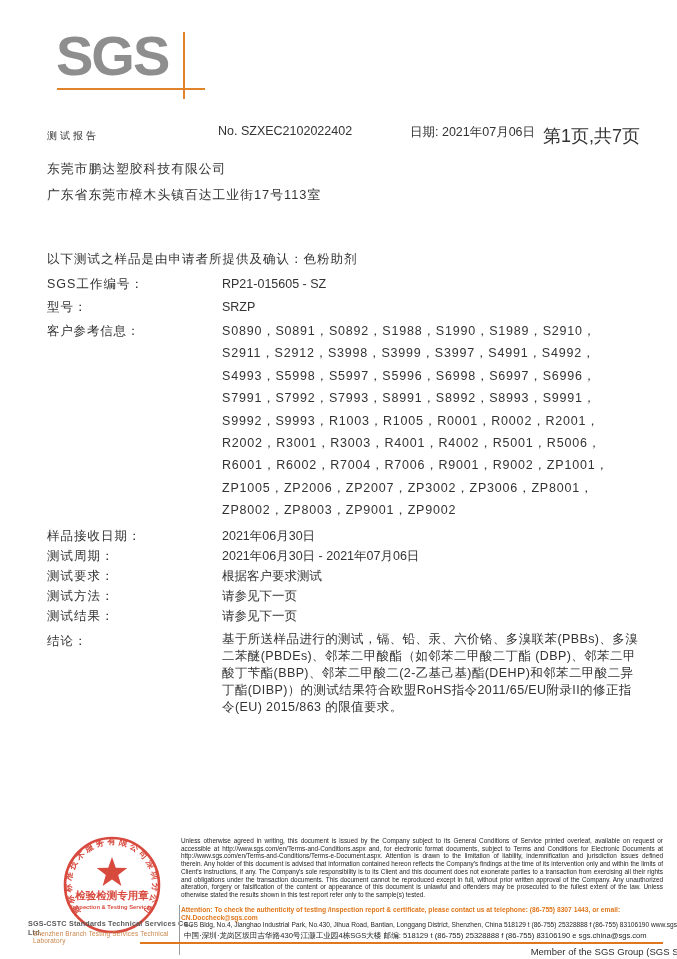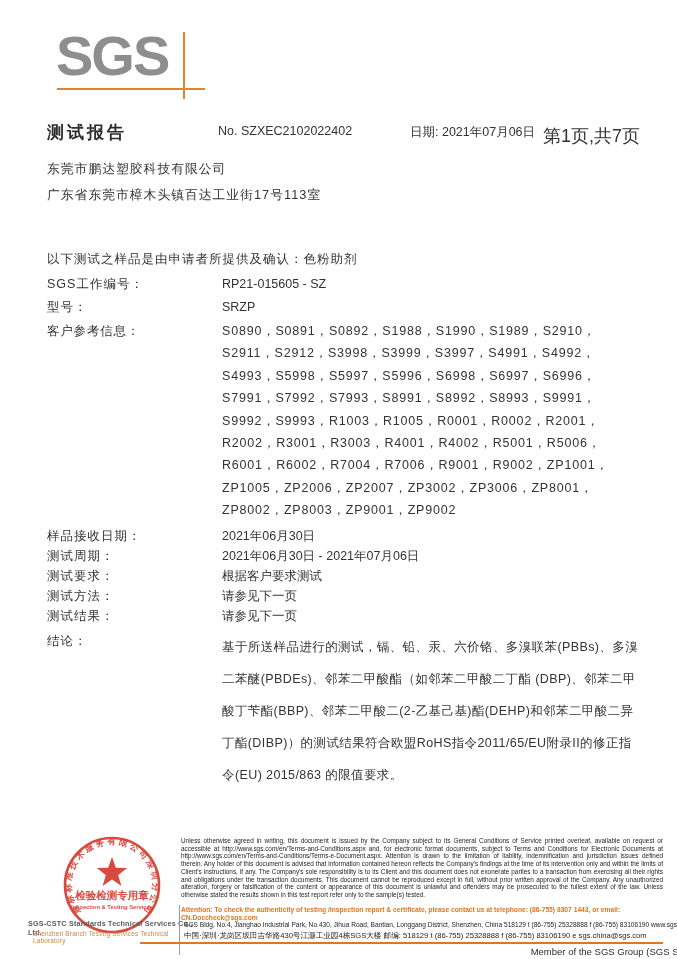--- a/index.html
+++ b/index.html
@@ -5,39 +5,39 @@
   html,body{margin:0;padding:0;}
   body{background:#e9e9e9;font-family:"Liberation Sans",sans-serif;}
   .page{position:relative;width:677px;height:959px;background:#ffffff;overflow:hidden;
         color:#333;margin:0 auto;}
   
   .logo-text{position:absolute;left:56px;top:26px;font-size:56px;font-weight:700;
              color:#8e8e8e;letter-spacing:-2px;line-height:60px;}
   .logo-hline{position:absolute;left:57px;top:88px;width:148px;height:2px;background:#e0832a;}
   .logo-vline{position:absolute;left:183px;top:32px;width:2px;height:67px;background:#e0832a;}
   
-  .doc-title{position:absolute;left:47px;top:121px;font-size:17px;font-weight:bold;
+  .doc-title{position:absolute;left:47px;top:129px;font-size:10px;font-weight:normal;
              letter-spacing:3px;color:#2d2d2d;}
   .report-no{position:absolute;left:218px;top:124px;font-size:12.5px;color:#333;}
   .hdr-date{position:absolute;left:410px;top:124px;font-size:12.5px;color:#333;}
   .hdr-pages{position:absolute;left:543px;top:124px;font-size:18px;color:#333;}
   
   .applicant{position:absolute;left:47px;top:156px;font-size:12.8px;line-height:26px;
              letter-spacing:1px;color:#333;}
   
   .content{position:absolute;left:47px;top:249px;width:592px;font-size:12.5px;color:#333;}
   .intro{line-height:20px;letter-spacing:1px;margin-bottom:5px;}
   .frow{display:flex;margin:0;}
   .frow.gap{margin-bottom:3px;}
   .flabel{width:175px;flex:none;line-height:20px;letter-spacing:1px;}
   .fvalue{flex:1;line-height:20px;}
   .refline{line-height:22.4px;letter-spacing:0.8px;}
   .refs{margin-bottom:4px;}
   .conclusion{margin-top:5px;}
-  .conclusion .fvalue{line-height:32px;letter-spacing:0.4px;}
+  .conclusion .fvalue{line-height:17px;letter-spacing:0.4px;}
   
   .stamp{position:absolute;left:42px;top:833px;}
   .stamp-cap1{position:absolute;left:28px;top:919px;width:170px;font-size:7.2px;
               font-weight:bold;color:#5a5a5a;letter-spacing:0.2px;}
   .stamp-cap2{position:absolute;left:33px;top:930px;width:160px;font-size:6.4px;
               color:#c98548;letter-spacing:0.2px;}
   .terms{position:absolute;left:181px;top:837px;width:482px;font-size:6.4px;
          line-height:7.7px;text-align:justify;color:#1e1e1e;}
   .attention{position:absolute;left:181px;top:906px;width:482px;font-size:6.7px;
              line-height:8px;font-weight:bold;color:#e0771c;}

